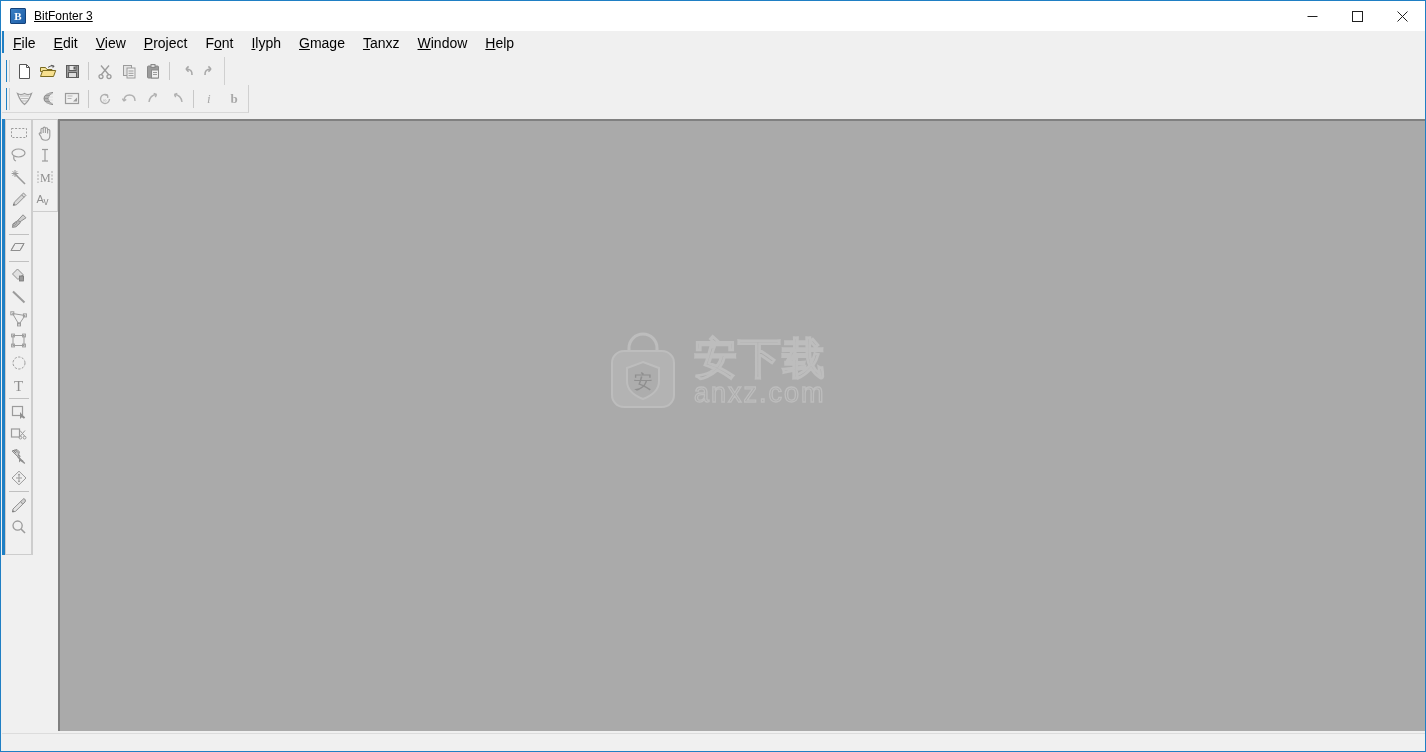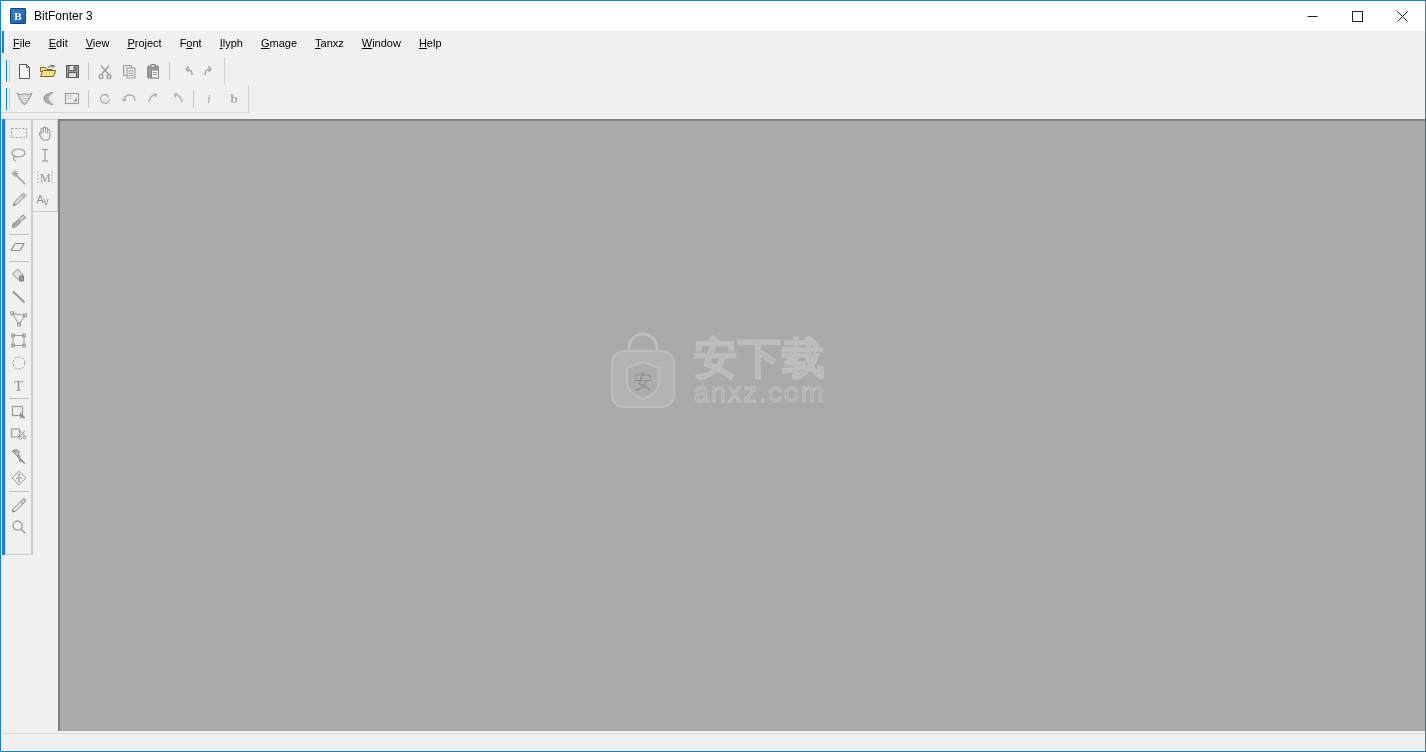--- a/index.html
+++ b/index.html
@@ -36,39 +36,40 @@
     flex: 0 0 auto;
   }
   #app-icon .glyph {
     color: #ffffff; font-size: 11px; font-weight: bold;
     font-family: "Liberation Serif", serif;
     line-height: 1;
   }
   #title-text {
     font-size: 12px; color: #000000;
     white-space: nowrap;
+    text-decoration: underline;
   }
   .win-btns { margin-left: auto; display: flex; height: 30px; }
   .win-btn {
     width: 45px; height: 30px;
     display: flex; align-items: center; justify-content: center;
     background: transparent;
   }
   .win-btn svg { display: block; }
 
   
   #menubar {
     position: absolute; left: 1px; top: 30px;
     width: 1423px; height: 22px;
     background: #f0f0f0;
     display: flex; align-items: center;
     border-left: 2px solid #1f7fc4;
   }
   .menu-item {
-    font-size: 11px; color: #000000;
+    font-size: 14px; color: #000000;
     padding: 3px 9px 2px 9px;
     white-space: nowrap;
     line-height: 16px;
   }
   .menu-item .acc { text-decoration: underline; }
 
   
   #toolbar-row1 {
     position: absolute; left: 1px; top: 56px;
     width: 1423px; height: 28px;

